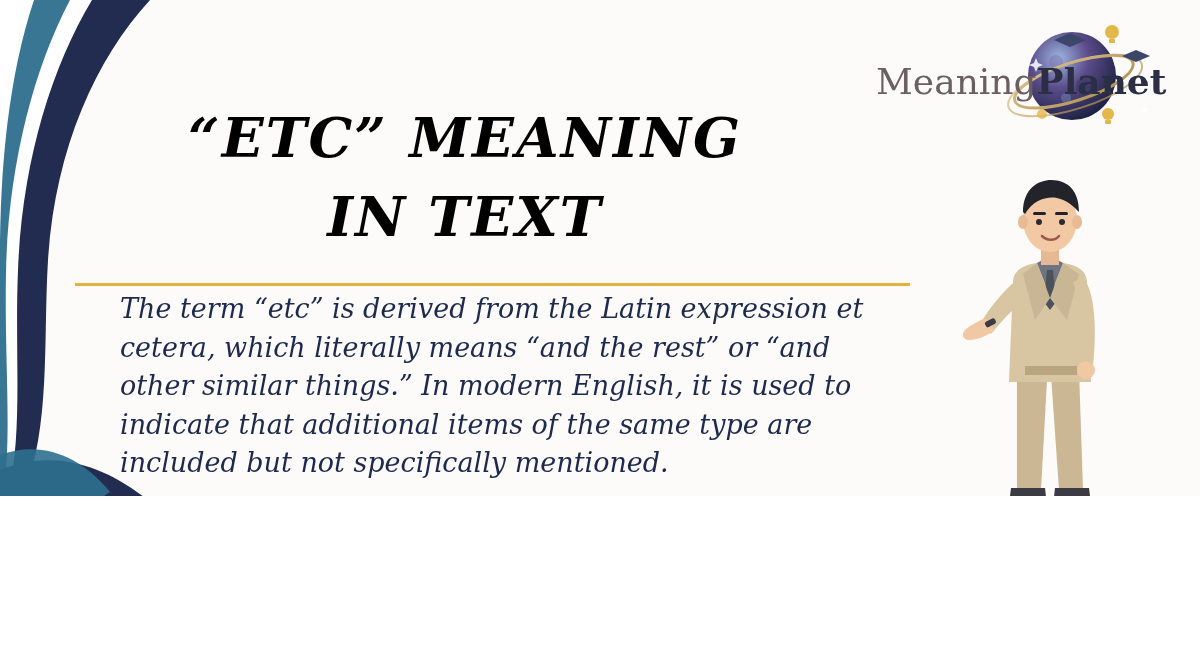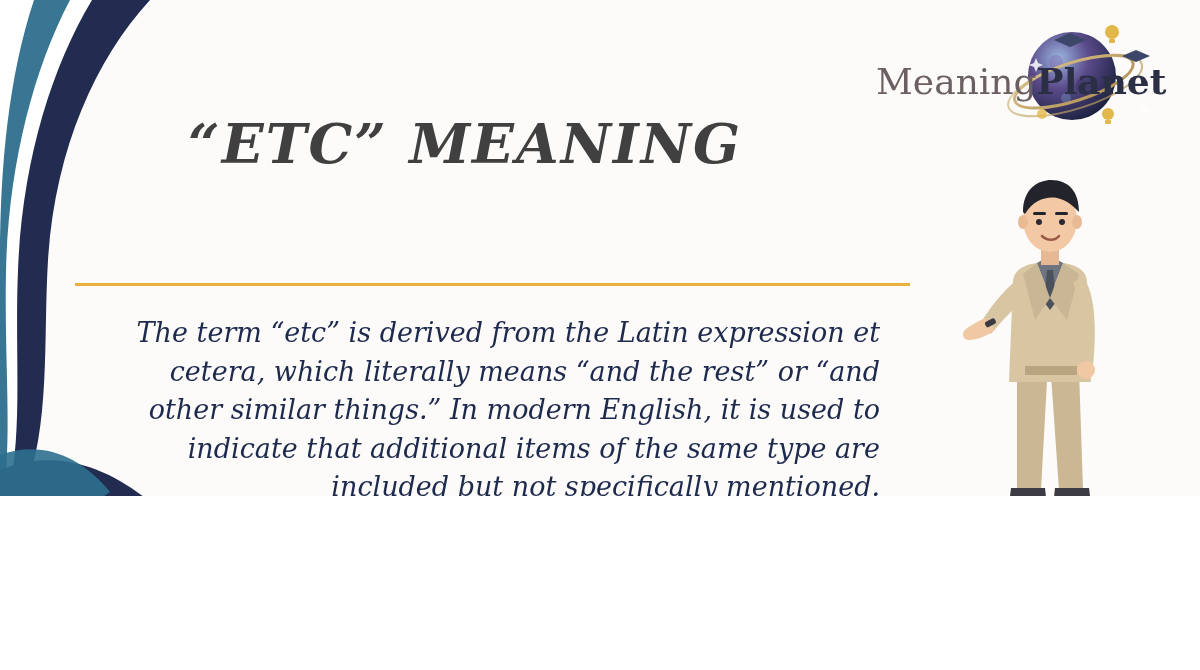--- a/index.html
+++ b/index.html
@@ -35,42 +35,42 @@
     width: 790px;
     text-align: center;
   }
   .title-line {
     font-family: "DejaVu Serif", serif;
     font-weight: bold;
     font-style: italic;
     font-size: 55px;
     line-height: 1.22;
     letter-spacing: 2px;
-    color: #404040;
-    margin: 18px;
+    color: #000000;
+    margin: 12px;
     white-space: nowrap;
   }
 
   
   .divider {
     position: absolute;
     left: 75px;
     top: 283px;
     width: 835px;
     height: 3px;
     background: #e9b13c;
   }
 
   
   .body-block {
     position: absolute;
     left: 120px;
-    top: 314px;
+    top: 290px;
     width: 760px;
-    text-align: right;
+    text-align: left;
   }
   .body-text {
     font-family: "DejaVu Serif", serif;
     font-style: italic;
     font-size: 27px;
     line-height: 1.43;
     color: #1d2a4d;
     margin: 0;
   }
 
@@ -175,20 +175,21 @@
         <path d="M268 86 l1.6 4 l4 1.6 l-4 1.6 l-1.6 4 l-1.6 -4 l-4 -1.6 l4 -1.6 z"></path>
       </g>
     </svg>
     <div class="logo-text">
       <span class="w1">Meaning</span><span class="w2">Planet</span>
     </div>
   </div>
 
   <div class="title-block">
     <p class="title-line">“ETC” MEANING</p>
+    <p class="title-line">IN TEXT</p>
   </div>
 
   <div class="divider"></div>
 
   <div class="body-block">
     <p class="body-text">The term “etc” is derived from the Latin expression et cetera, which literally means “and the rest” or “and other similar things.” In modern English, it is used to indicate that additional items of the same type are included but not specifically mentioned.</p>
   </div>
 
   <div class="dot" id="dot1"></div>
   <div class="dot" id="dot2"></div>

